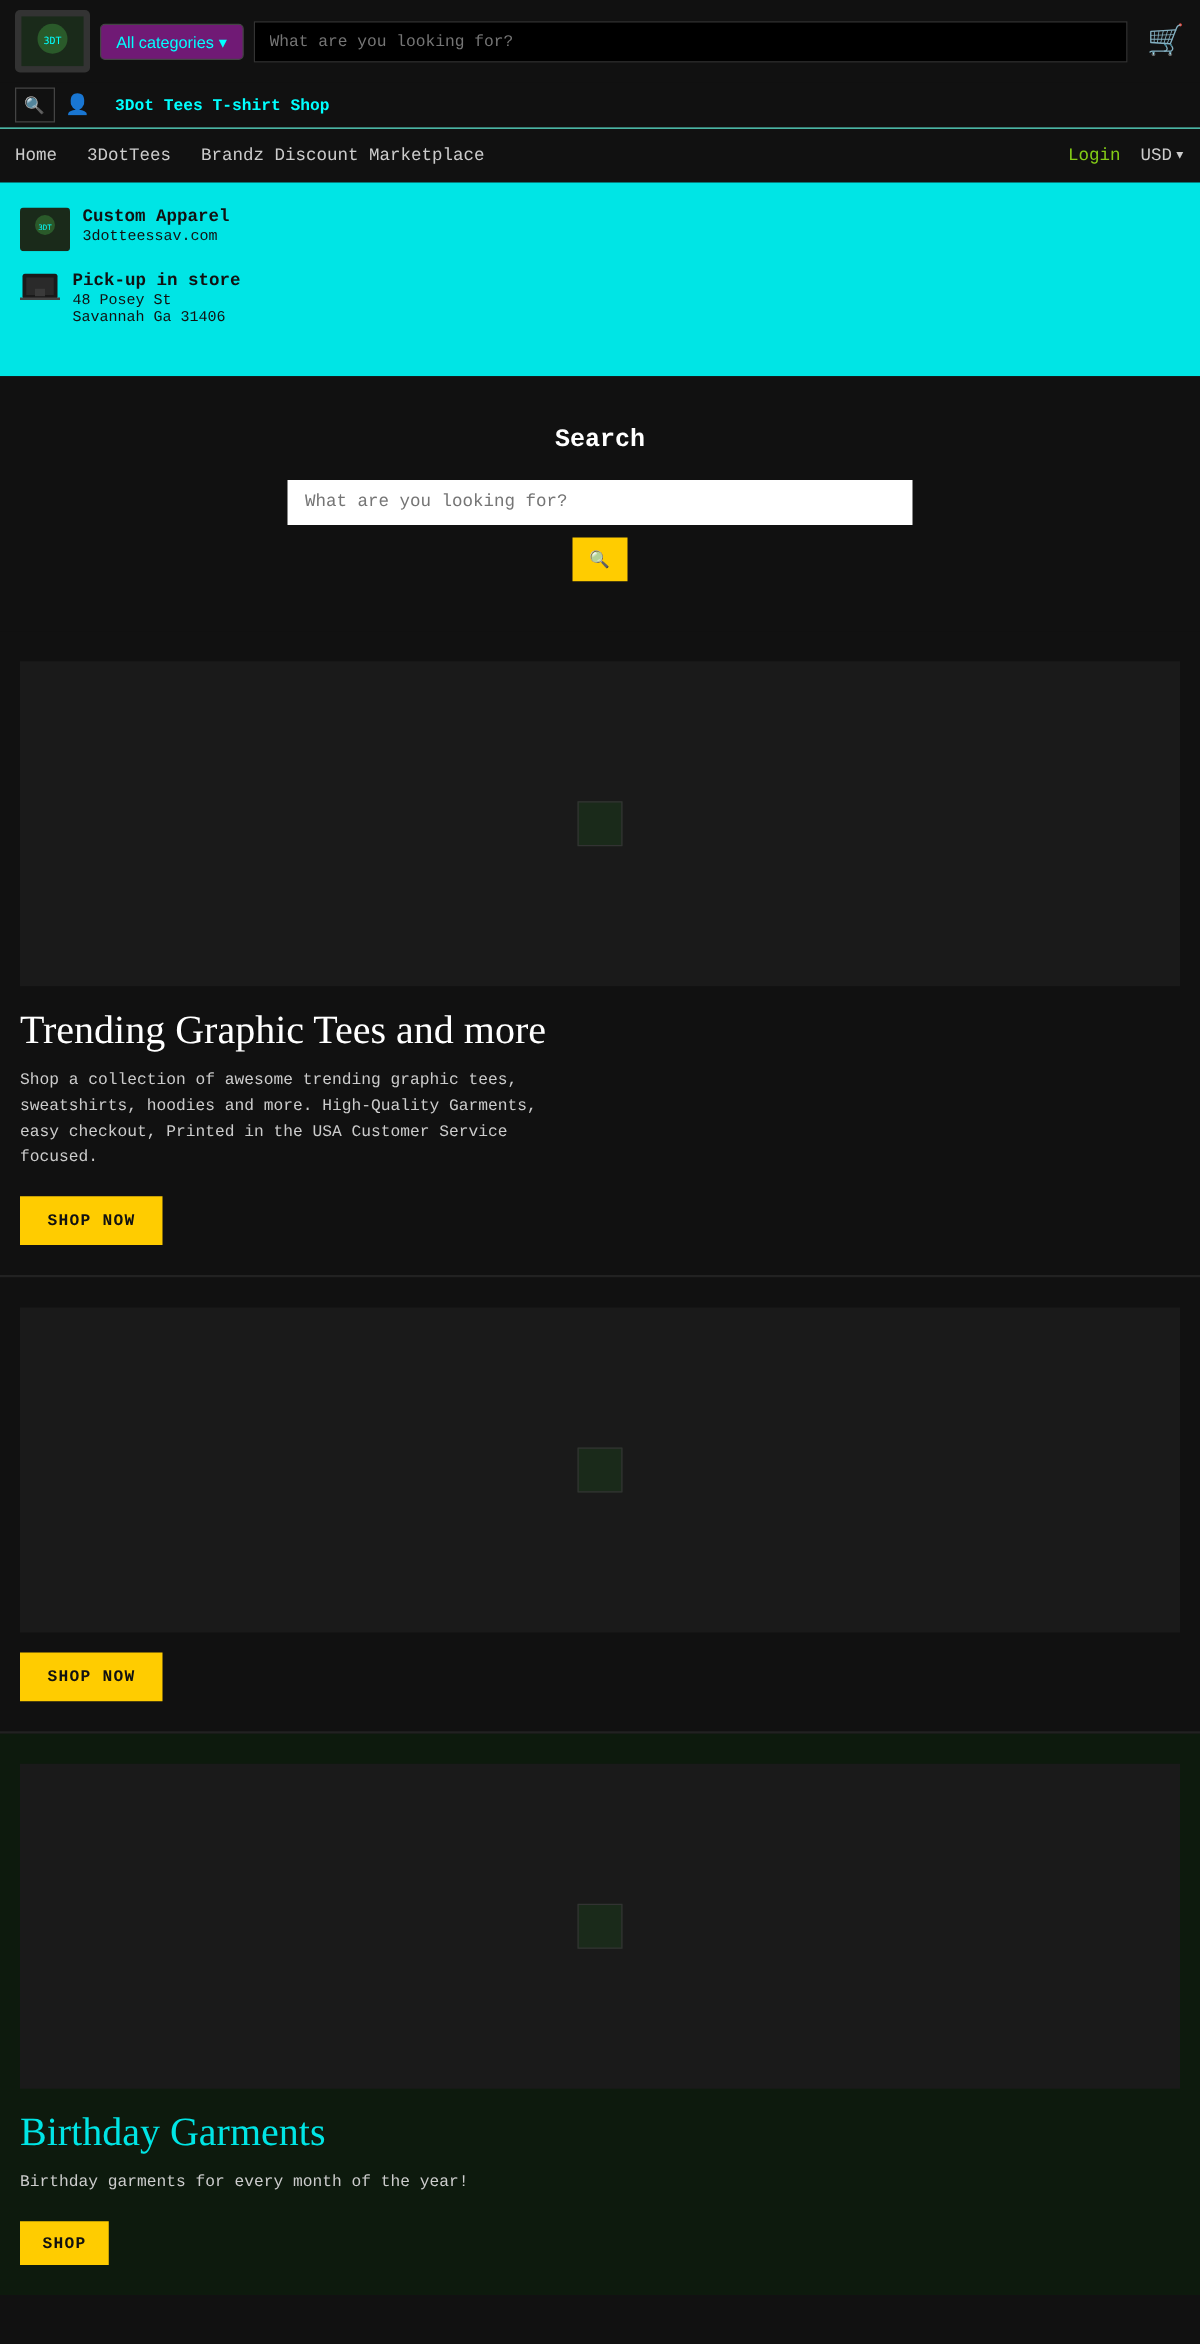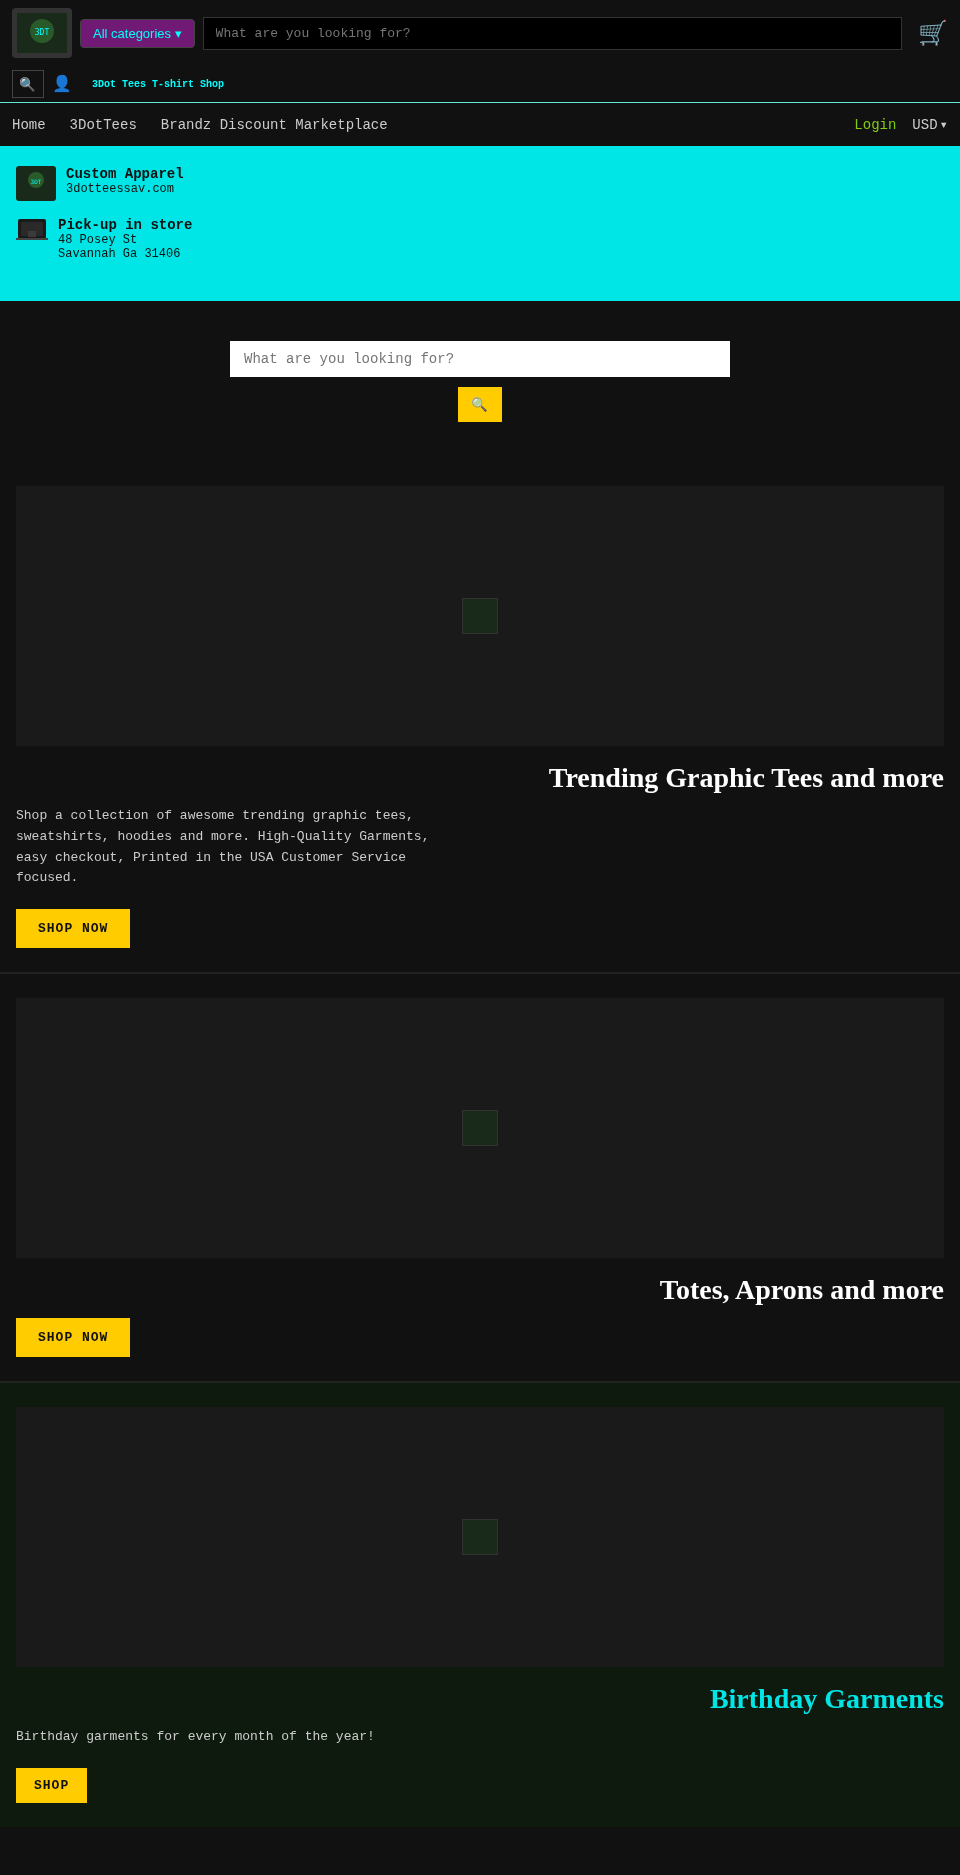--- a/index.html
+++ b/index.html
@@ -9,21 +9,21 @@
     .top-bar { background: #111; padding: 8px 12px; display: flex; align-items: center; gap: 8px; }
     .logo-img { width: 60px; height: 50px; background: #333; border-radius: 4px; overflow: hidden; display: flex; align-items: center; justify-content: center; }
     .logo-img svg { width: 50px; height: 40px; }
     .category-btn { background: #701a75; border: 1px solid #444; color: #0ff; padding: 6px 12px; border-radius: 4px; cursor: pointer; display: flex; align-items: center; gap: 4px; font-size: 13px; white-space: nowrap; }
     .search-bar-top { flex: 1; background: #000; border: 1px solid #333; color: #888; padding: 8px 12px; font-size: 13px; font-family: 'Courier New', monospace; }
     .cart-icon-top { color: #0ff; font-size: 24px; cursor: pointer; margin-left: 8px; }
 
     .search-icon-row { display: flex; align-items: center; gap: 8px; padding: 4px 12px; }
     .search-btn-sm { background: #111; border: 1px solid #444; color: #fff; width: 32px; height: 28px; cursor: pointer; display: flex; align-items: center; justify-content: center; }
     .user-icon-sm { color: #fff; font-size: 16px; cursor: pointer; }
-    .store-name { color: #0ff; font-size: 10px; padding-left: 12px; font-weight: bold; }
+    .store-name { color: #0ff; font-size: 13px; padding-left: 12px; font-weight: bold; }
 
     
     .nav-bar { background: #111; border-top: 1px solid #5eead4; padding: 0 12px; display: flex; align-items: center; gap: 24px; height: 44px; }
     .nav-item { color: #ccc; font-size: 14px; cursor: pointer; text-decoration: none; }
     .nav-right { margin-left: auto; display: flex; align-items: center; gap: 16px; }
     .nav-login { color: #84cc16; font-size: 14px; cursor: pointer; }
     .nav-usd { color: #ccc; font-size: 14px; cursor: pointer; display: flex; align-items: center; gap: 2px; }
 
     
     .cyan-section { background: #00e5e5; padding: 20px 16px 24px; }
@@ -38,21 +38,21 @@
     .search-section h2 { font-size: 20px; color: #fff; margin-bottom: 20px; font-family: 'Courier New', monospace; }
     .search-input-main { width: 500px; max-width: 100%; background: #fff; border: none; color: #666; padding: 10px 14px; font-size: 14px; font-family: 'Courier New', monospace; }
     .search-btn-main { background: #ffcc00; border: none; padding: 10px 14px; cursor: pointer; margin-top: 10px; display: inline-flex; align-items: center; justify-content: center; }
 
     
     .content-section { background: #111; padding: 24px 16px; }
     .section-dark { background: #0d1a0d; }
 
     .section-image-placeholder { width: 100%; height: 260px; background: #1a1a1a; margin-bottom: 16px; display: flex; align-items: center; justify-content: center; }
 
-    .section-title { font-size: 28px; font-weight: bold; color: #fff; margin-bottom: 12px; font-family: serif; text-align: right; }
+    .section-title { font-size: 32px; font-weight: normal; color: #fff; margin-bottom: 12px; font-family: serif; }
     .section-title-cyan { color: #00e5e5; }
     .section-desc { font-size: 13px; color: #ccc; line-height: 1.6; margin-bottom: 20px; font-family: 'Courier New', monospace; max-width: 440px; }
 
     .btn-shop-now { background: #ffcc00; color: #111; border: none; padding: 12px 22px; font-size: 13px; font-weight: bold; cursor: pointer; letter-spacing: 1px; font-family: 'Courier New', monospace; display: inline-block; }
     .btn-shop { background: #ffcc00; color: #111; border: none; padding: 10px 18px; font-size: 13px; font-weight: bold; cursor: pointer; letter-spacing: 1px; font-family: 'Courier New', monospace; display: inline-block; }
 
     .divider-line { height: 2px; background: #222; margin: 0; }
   </style>
 </head>
 <body>
@@ -119,20 +119,21 @@
     </div>
     <div class="store-info-text">
       <h3>Pick-up in store</h3>
       <p>48 Posey St</p>
       <p>Savannah Ga 31406</p>
     </div>
   </div>
 </div>
 
 <div class="search-section">
+  <h2>Search</h2>
   <input class="search-input-main" type="text" placeholder="What are you looking for?" style="">
   <br>
   <button class="search-btn-main">
     <span>🔍</span>
   </button>
 </div>
 
 <div class="content-section">
   <div class="section-image-placeholder">
     <div style="width:36px;height:36px;background:#1a2a1a;border:1px solid #333;"></div>
@@ -141,21 +142,20 @@
   <p class="section-desc">Shop a collection of awesome trending graphic tees, sweatshirts, hoodies and more. High-Quality Garments, easy checkout, Printed in the USA Customer Service focused.</p>
   <button class="btn-shop-now">SHOP NOW</button>
 </div>
 
 <div class="divider-line"></div>
 
 <div class="content-section">
   <div class="section-image-placeholder">
     <div style="width:36px;height:36px;background:#1a2a1a;border:1px solid #333;"></div>
   </div>
-  <h2 class="section-title">Totes, Aprons and more</h2>
   <button class="btn-shop-now">SHOP NOW</button>
 </div>
 
 <div class="divider-line"></div>
 
 <div class="content-section section-dark">
   <div class="section-image-placeholder">
     <div style="width:36px;height:36px;background:#1a2a1a;border:1px solid #333;"></div>
   </div>
   <h2 class="section-title section-title-cyan">Birthday Garments</h2>

